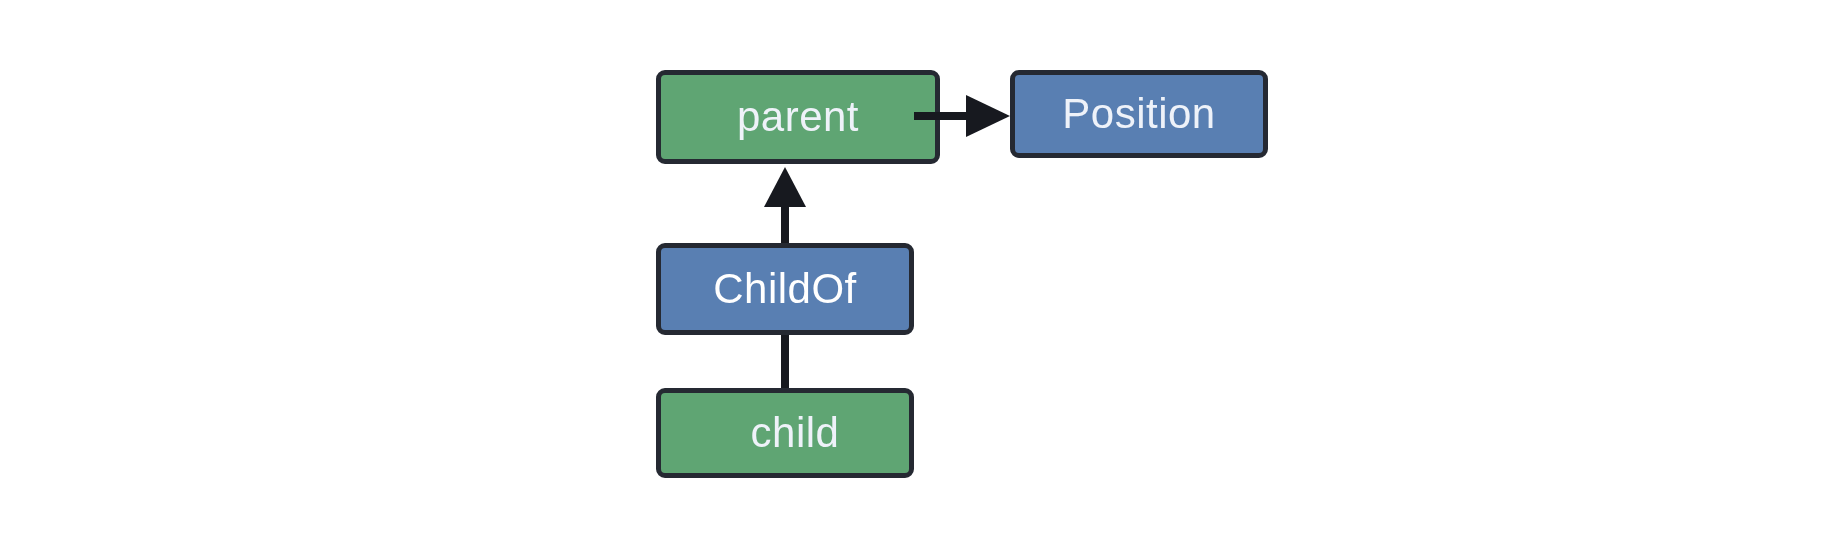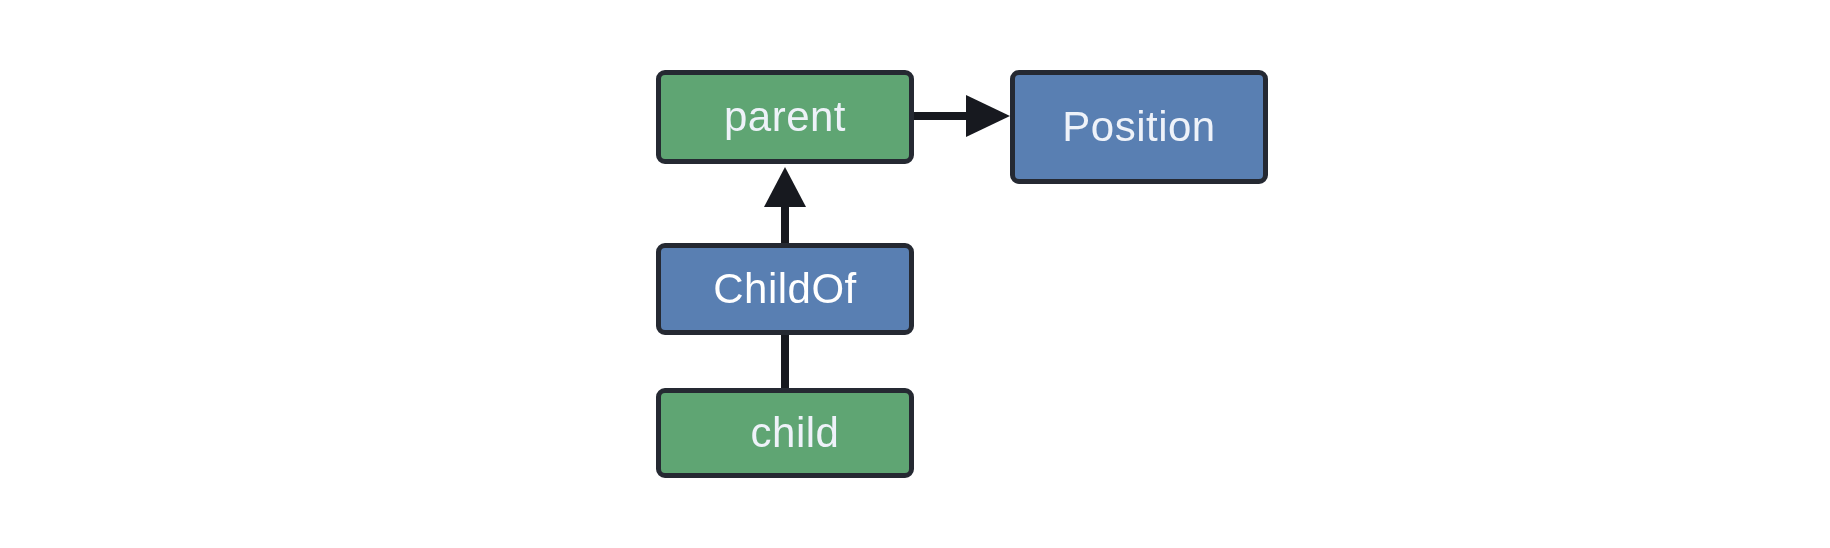--- a/index.html
+++ b/index.html
@@ -22,22 +22,22 @@
     display: flex;
     align-items: center;
     justify-content: center;
   }
   .node .label {
     font-size: 42px;
     line-height: 1;
     letter-spacing: 0.5px;
     user-select: none;
   }
-  #n-parent   { left: 656px;  top: 70px;  width: 258px; height: 94px; }
-  #n-position { left: 1010px; top: 70px;  width: 258px; height: 114px; }
+  #n-parent   { left: 656px;  top: 70px;  width: 284px; height: 94px; }
+  #n-position { left: 1010px; top: 70px;  width: 258px; height: 88px; }
   #n-childof  { left: 656px;  top: 243px; width: 258px; height: 92px; }
   #n-child    { left: 656px;  top: 388px; width: 258px; height: 90px; padding-left: 20px; }
 
   .shaft {
     position: absolute;
     background: #17191f;
   }
   
   #e-parent-position-shaft { left: 914px; top: 112px; width: 58px; height: 8px; }
   

